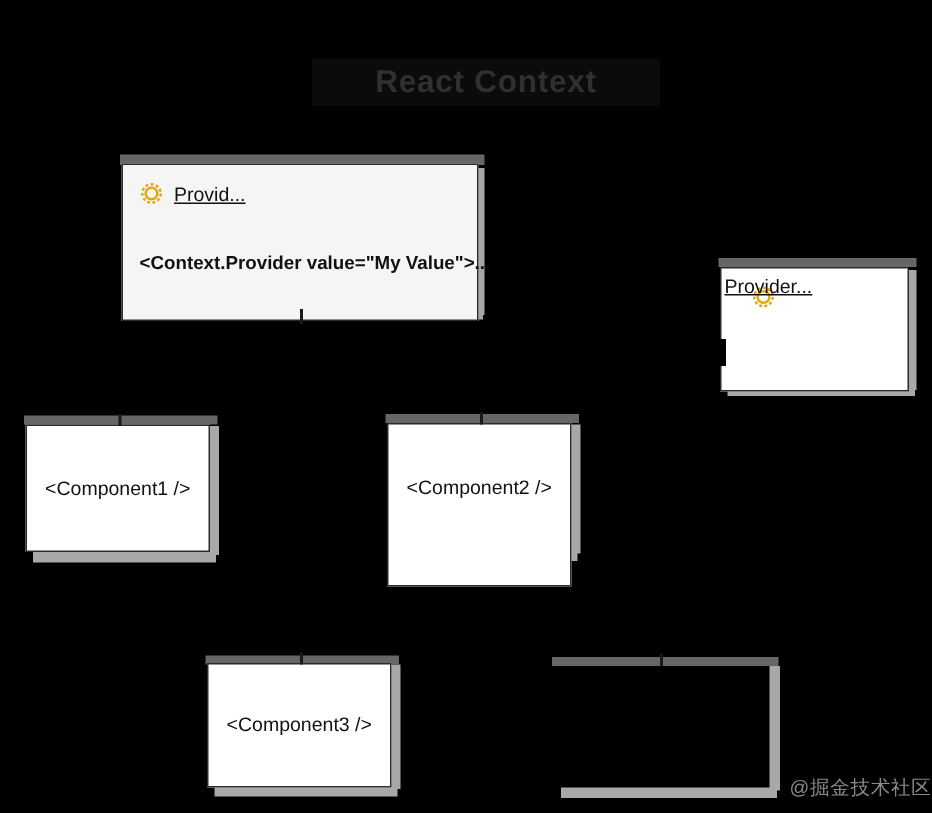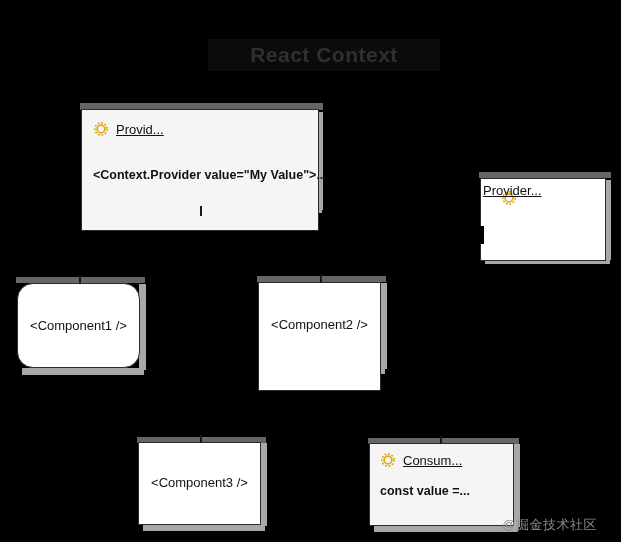--- a/index.html
+++ b/index.html
@@ -101,41 +101,41 @@
     font-family: "Liberation Sans", sans-serif;
   }
   .connector-tick {
     position: absolute;
     background: #1a1a1a;
   }
 
   
   .watermark {
     position: absolute;
-    right: 24px;
+    right: 0;
     bottom: 8px;
     font-size: 13px;
     color: #8a8a8a;
     white-space: nowrap;
     font-family: "Liberation Sans", sans-serif;
     letter-spacing: 0.5px;
   }
 </style>
 </head>
 <body>
 
 <div id="canvas">
 
   <div class="diagram-title">React Context</div>
 
   <div class="node-shadow" style="left:86px; top:205px; width:236px; height:8px;"></div>
   <div class="node-shadow" style="left:316px; top:112px; width:7px; height:98px;"></div>
   <div class="node-shadow dark" style="left:80px; top:103px; width:243px; height:7px;"></div>
 
-  <div class="node" style="left:81px; top:109px; width:238px; height:122px;">
+  <div class="node" style="left:81px; top:109px; width:238px; height:105px;">
     <div class="node-header" style="left:10px; top:10px;">
       <span>
         <svg class="gear-icon" viewBox="0 0 24 24" aria-hidden="true">
           <g fill="none" stroke="#e0a90f" stroke-width="2.2">
             <circle cx="12" cy="12" r="5.2"></circle>
             <circle cx="12" cy="12" r="8.2" stroke-dasharray="2.6 2.1"></circle>
           </g>
         </svg>
       </span>
       <span class="node-header-label">Provid...</span>
@@ -162,21 +162,21 @@
       </svg>
     </span>
   </div>
 
   <div style="position:absolute; left:478px; top:226px; width:6px; height:18px; background:#000000;"></div>
 
   <div class="node-shadow" style="left:22px; top:368px; width:122px; height:7px;"></div>
   <div class="node-shadow" style="left:139px; top:284px; width:7px; height:86px;"></div>
   <div class="node-shadow dark" style="left:16px; top:277px; width:129px; height:6px;"></div>
 
-  <div class="node node-white" style="left:17px; top:283px; width:123px; height:85px;border-radius:16px;">
+  <div class="node node-white" style="left:17px; top:283px; width:123px; height:85px;">
     <div class="node-center-text" style="top:34px;">&lt;Component1 /&gt;</div>
   </div>
   <div class="connector-tick" style="left:79px; top:276px; width:2px; height:8px;"></div>
 
   <div class="node-shadow" style="left:263px; top:367px; width:122px; height:7px;"></div>
   <div class="node-shadow" style="left:380px; top:283px; width:7px; height:86px;"></div>
   <div class="node-shadow dark" style="left:257px; top:276px; width:129px; height:6px;"></div>
 
   <div class="node node-white" style="left:258px; top:282px; width:123px; height:109px;">
     <div class="node-center-text" style="top:34px;">&lt;Component2 /&gt;</div>
@@ -189,31 +189,17 @@
 
   <div class="node node-white" style="left:138px; top:442px; width:123px; height:83px;">
     <div class="node-center-text" style="top:32px;">&lt;Component3 /&gt;</div>
   </div>
   <div class="connector-tick" style="left:200px; top:435px; width:2px; height:8px;"></div>
 
   <div class="node-shadow" style="left:374px; top:525px; width:144px; height:7px;"></div>
   <div class="node-shadow" style="left:513px; top:444px; width:7px; height:83px;"></div>
   <div class="node-shadow dark" style="left:368px; top:438px; width:151px; height:6px;"></div>
 
-  <div class="node" style="left:369px; top:443px; width:145px; height:83px;">
-    <div class="node-header" style="left:9px; top:7px;">
-      <span>
-        <svg class="gear-icon" viewBox="0 0 24 24" aria-hidden="true">
-          <g fill="none" stroke="#e0a90f" stroke-width="2.2">
-            <circle cx="12" cy="12" r="5.2"></circle>
-            <circle cx="12" cy="12" r="8.2" stroke-dasharray="2.6 2.1"></circle>
-          </g>
-        </svg>
-      </span>
-      <span class="node-header-label">Consum...</span>
-    </div>
-    <div class="node-body-text" style="left:10px; top:40px;">const value =...</div>
-  </div>
   <div class="connector-tick" style="left:440px; top:436px; width:2px; height:8px;"></div>
 
   <div class="watermark">@掘金技术社区</div>
 
 </div>
 
 </body></html>

